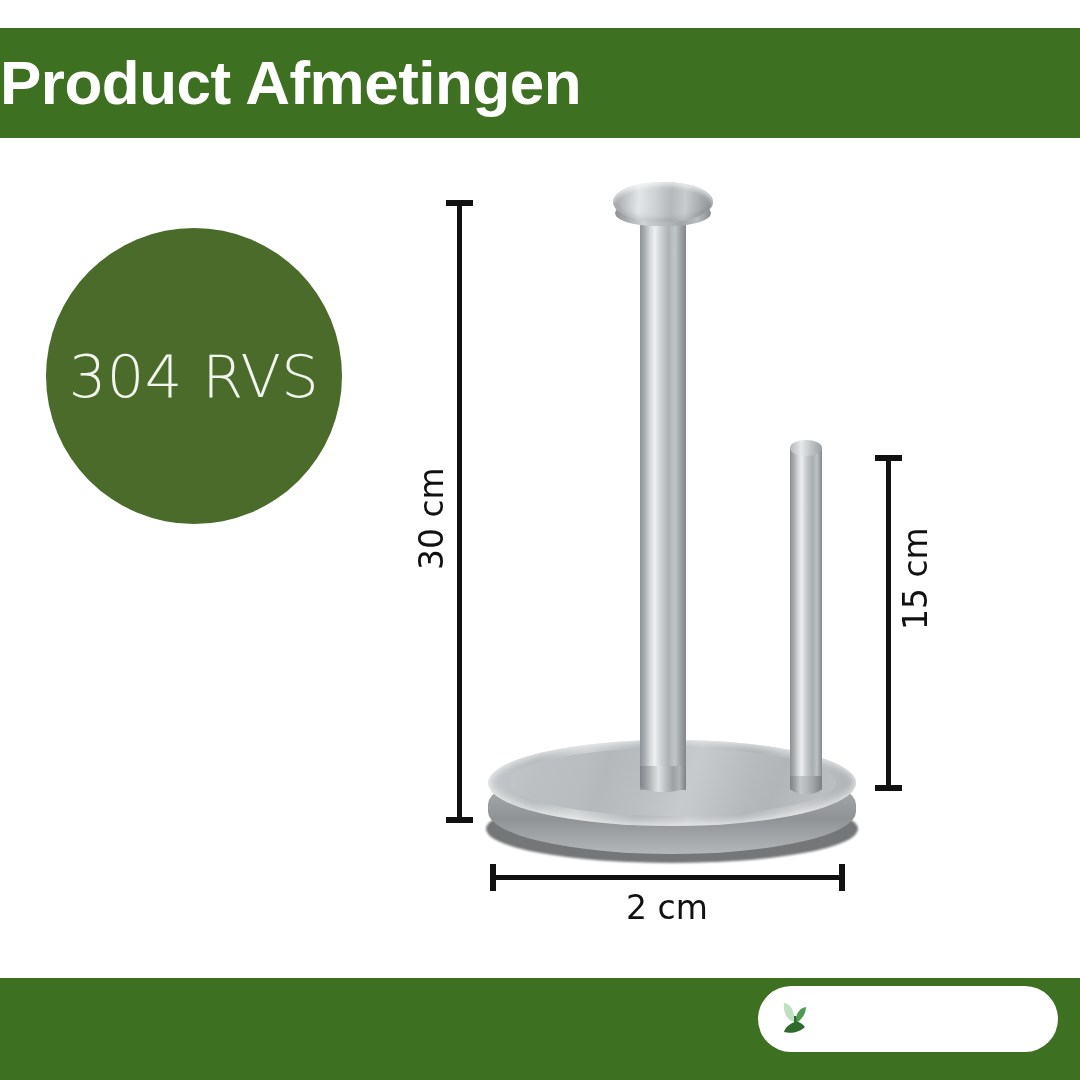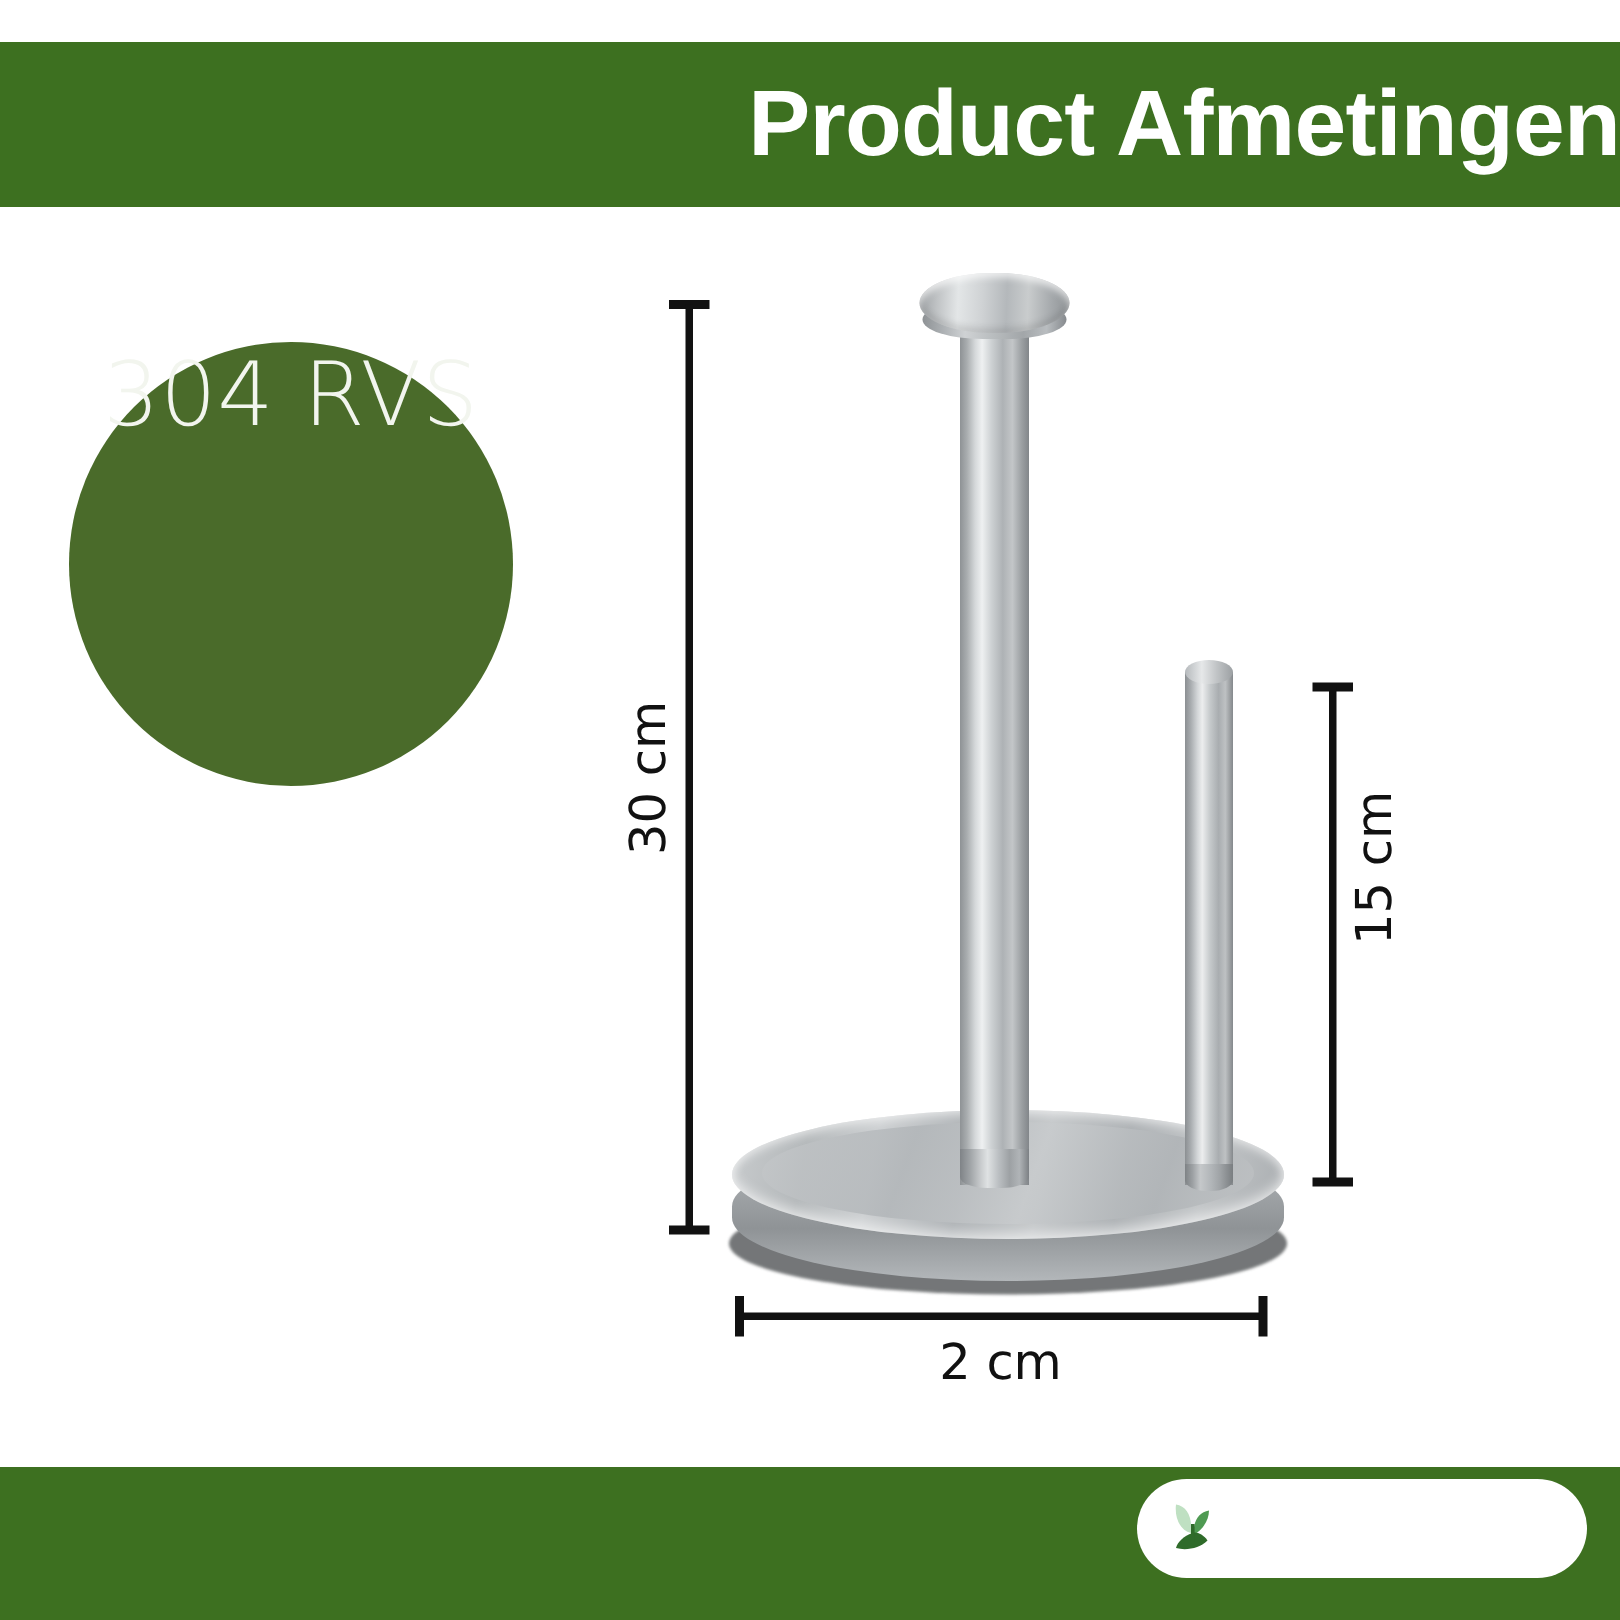--- a/index.html
+++ b/index.html
@@ -36,40 +36,40 @@
     height: 102px;
   }
 
   #page-title {
     position: absolute;
     left: 0;
     top: 28px;
     width: 1080px;
     height: 110px;
     line-height: 110px;
-    text-align: right;
+    text-align: left;
     color: #ffffff;
     font-size: 62px;
     font-weight: bold;
     letter-spacing: -0.5px;
     white-space: nowrap;
     font-family: "Liberation Sans", sans-serif;
   }
 
   
   #material-badge {
     position: absolute;
     left: 46px;
     top: 228px;
     width: 296px;
     height: 296px;
     border-radius: 50%;
     background: #4a6b2a;
     display: flex;
-    align-items: flex-start;
+    align-items: center;
     justify-content: center;
   }
   #material-badge-label {
     color: #f2f5ee;
     font-size: 59px;
     font-weight: 300;
     letter-spacing: 0.5px;
     white-space: nowrap;
     font-family: "DejaVu Sans", sans-serif;
   }

